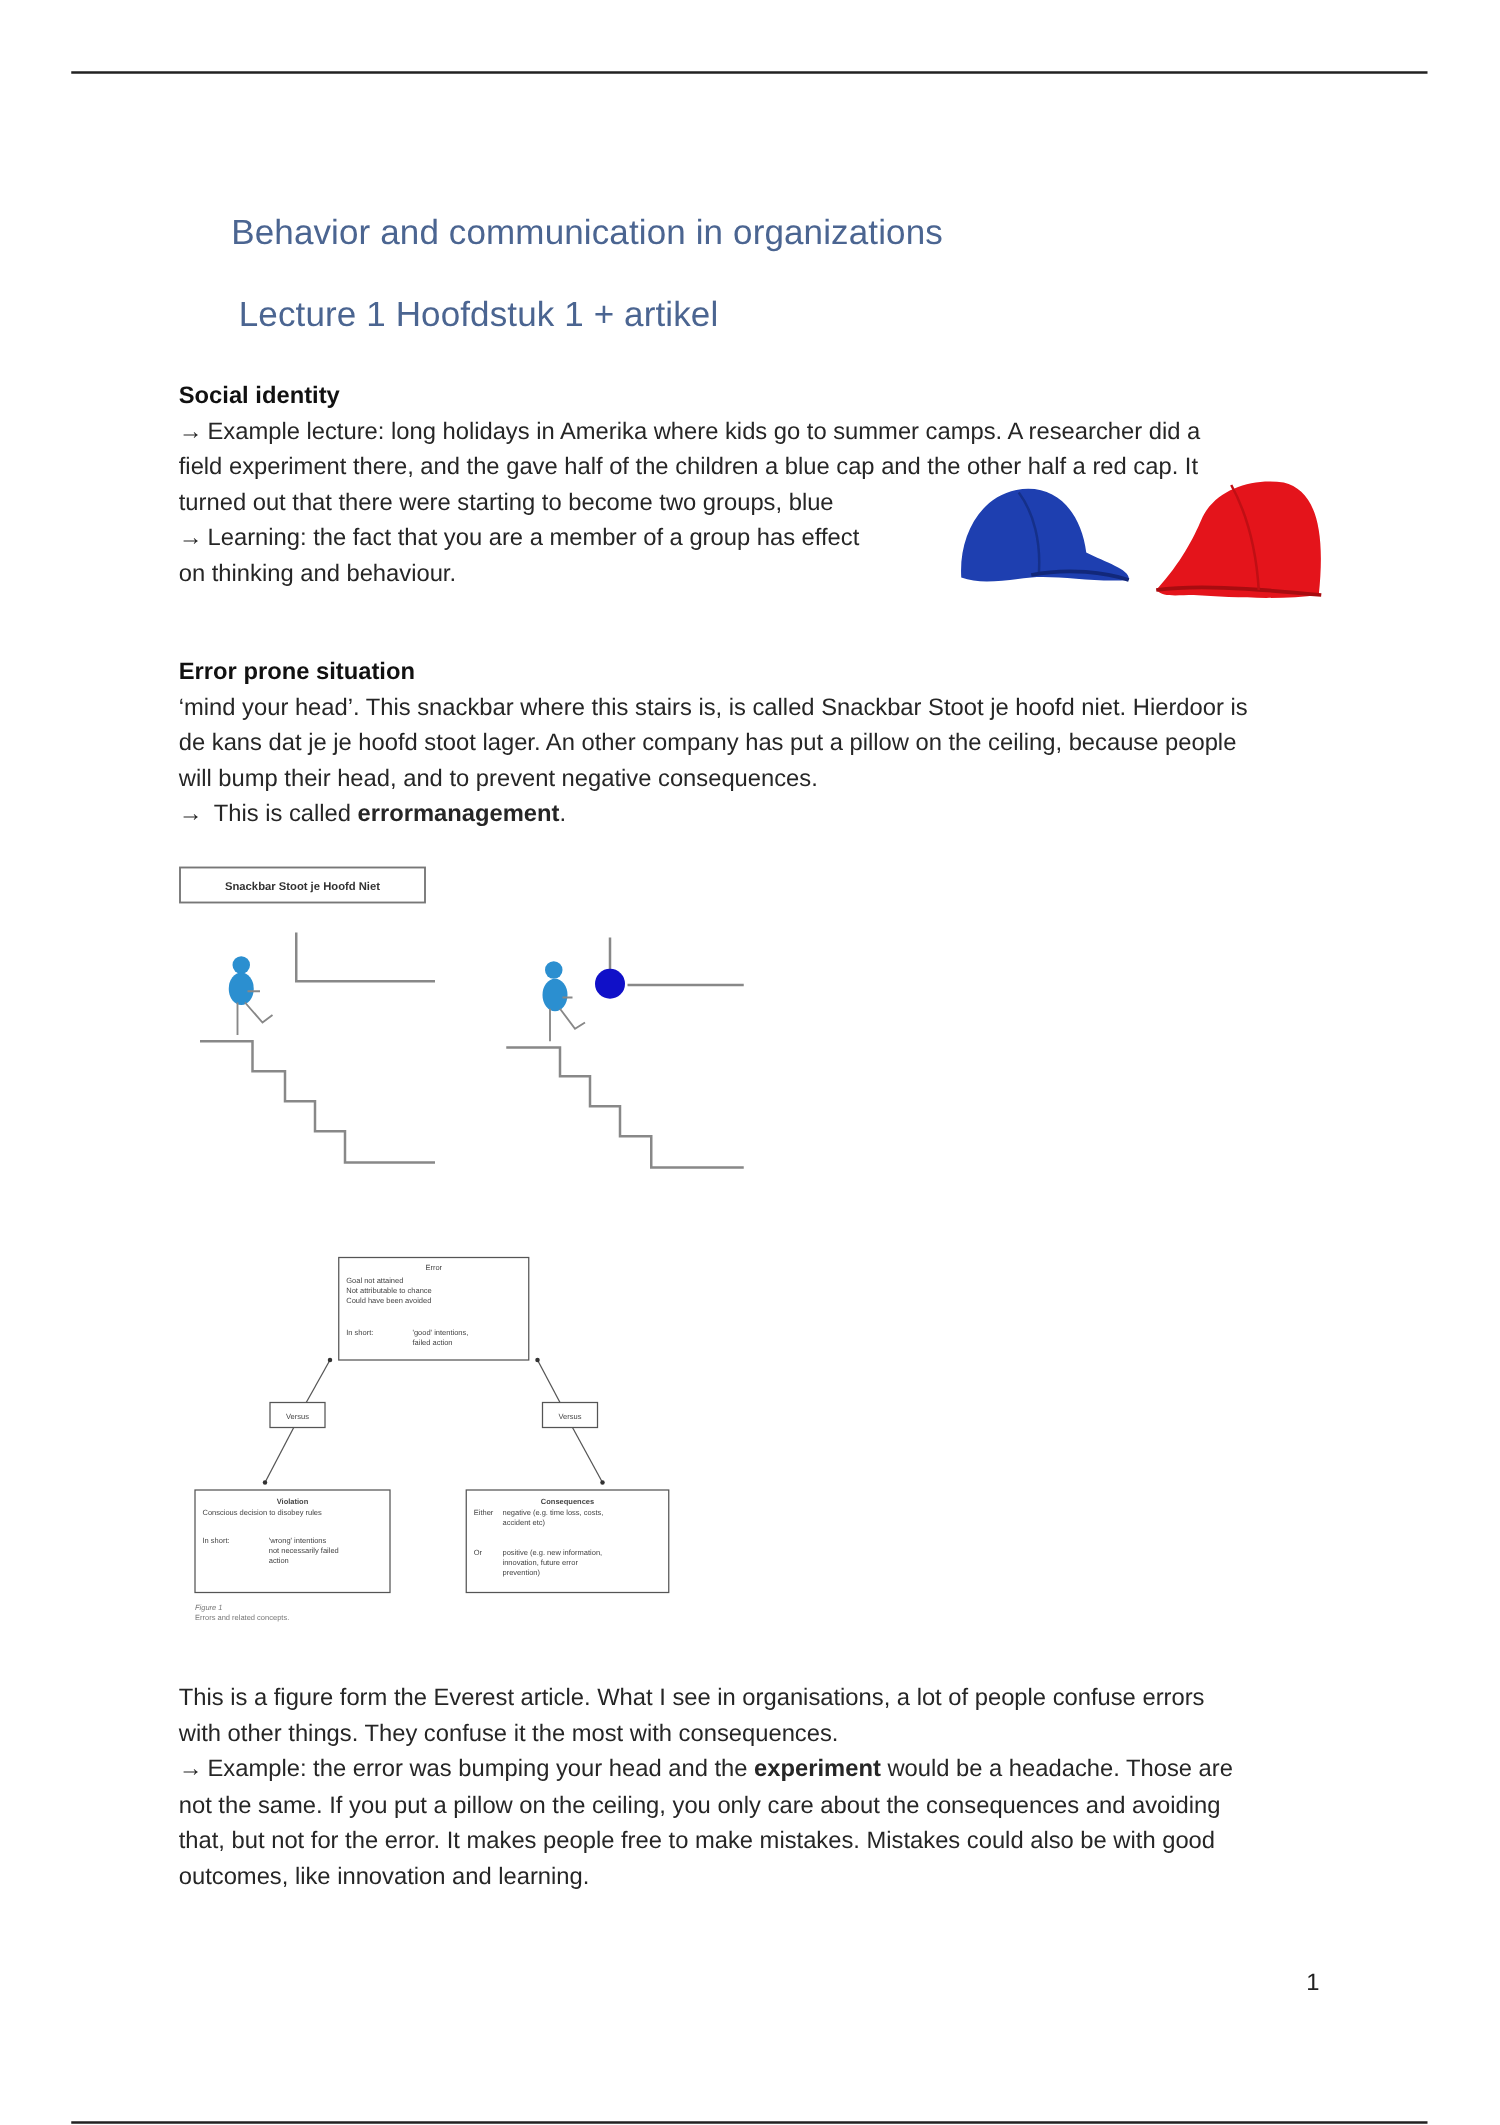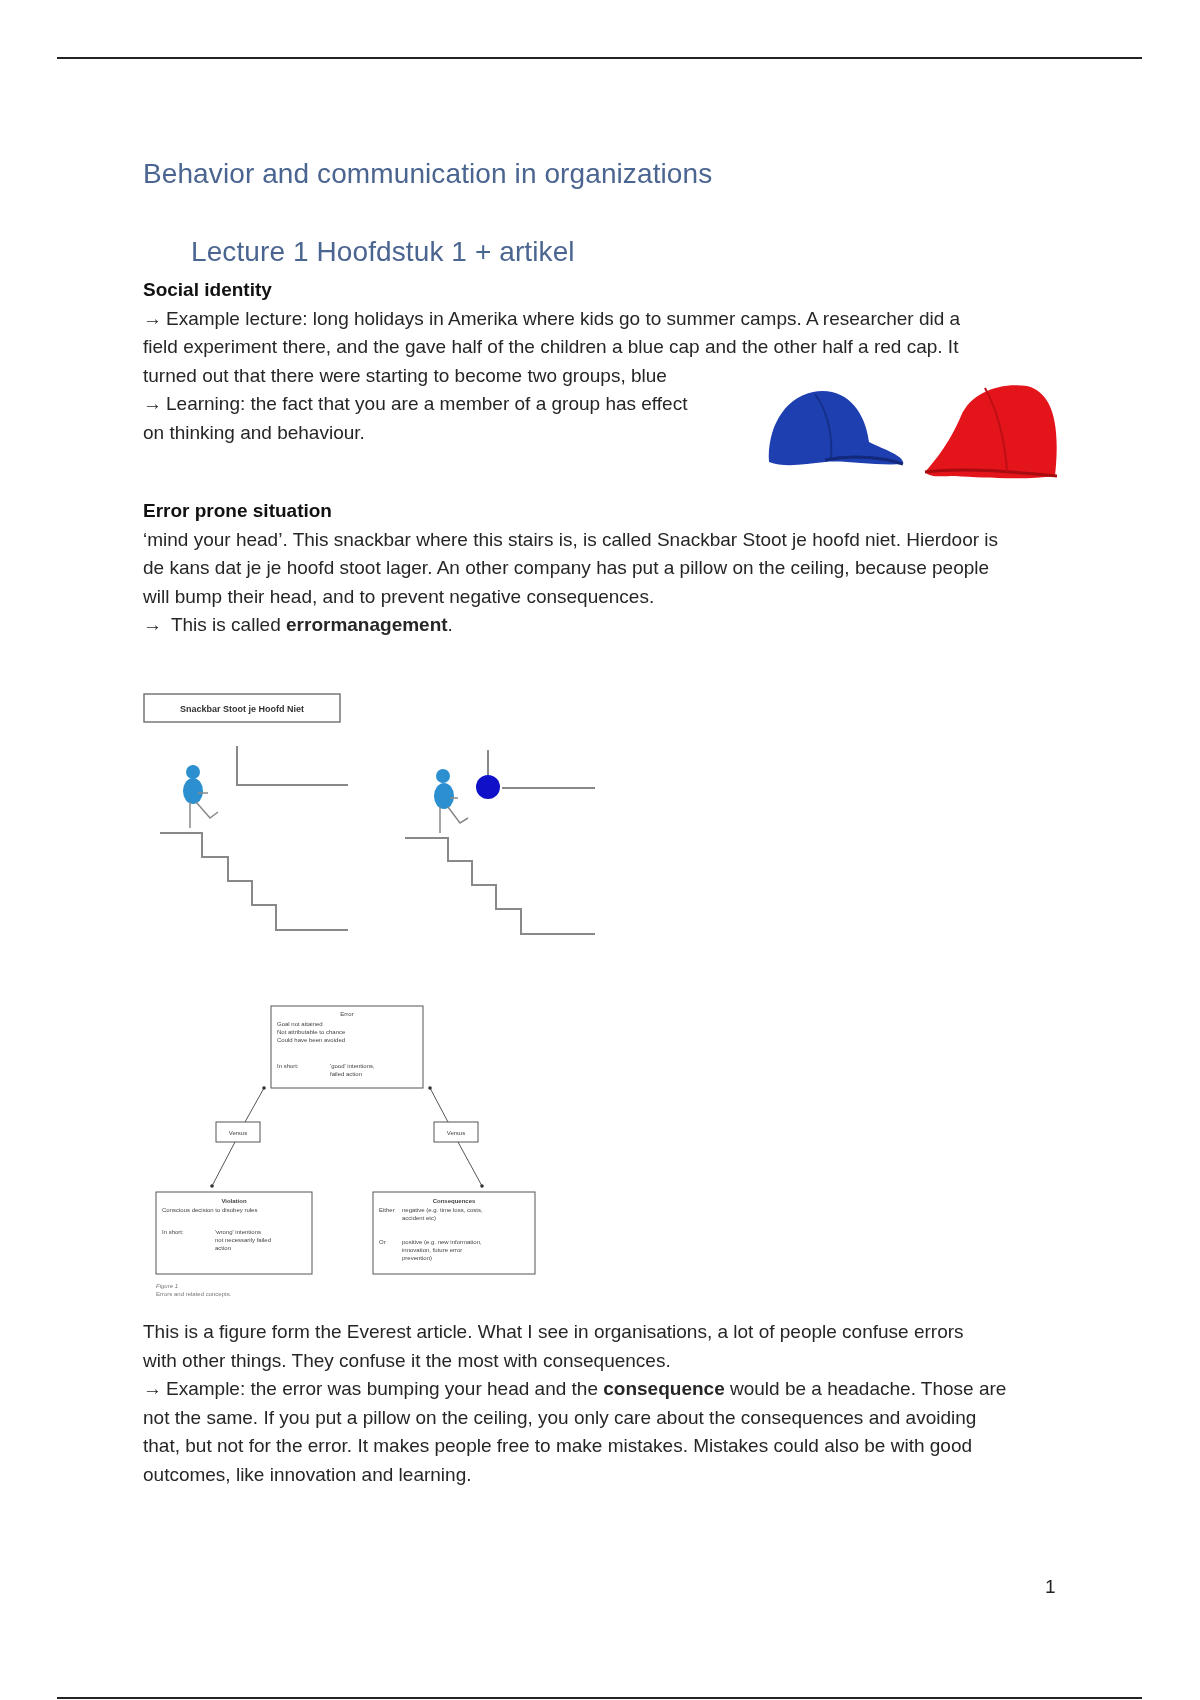--- a/index.html
+++ b/index.html
@@ -3,23 +3,23 @@
 <meta charset="utf-8">
 <style>
   html, body { margin: 0; padding: 0; background: #ffffff; }
   body { width: 1200px; height: 1700px; position: relative; overflow: hidden;
          font-family: "Liberation Sans", "DejaVu Sans", sans-serif; color: #1f1f1f; }
   .rule { position: absolute; left: 57px; width: 1085px; height: 2px; background: #222; }
   .rule.top { top: 57px; }
   .rule.bottom { top: 1697px; }
   .abs { position: absolute; }
   .title { left: 143px; font-size: 28px; color: #4b6591; letter-spacing: 0.1px; white-space: nowrap; }
-  .h1 { top: 158px; }
+  .h1 { top: 170px; margin-left: 42px; }
   .h2 { top: 236px; margin-left: 48px; }
-  .para { left: 143px; font-size: 19px; line-height: 28.6px; white-space: nowrap; color: #262626; }
+  .para { left: 143px; font-size: 19px; line-height: 28.6px; white-space: nowrap; color: #262626; margin-top: 27px; }
   .bold { font-weight: bold; }
   .u { text-underline-offset: 3px; }
   .arrow { font-weight: bold; margin-right: 4px; }
   .sub { font-weight: bold; font-size: 19px; color: #111; }
   .page-num { left: 1045px; top: 1576px; font-size: 19px; color: #222; }
   svg text { font-family: "Liberation Sans", sans-serif; }
 </style>
 </head>
 <body>
 
@@ -144,21 +144,21 @@
     <text x="262" y="260" font-size="6" fill="#444">prevention)</text>
   </g>
   <text x="16" y="288" font-size="6" font-style="italic" fill="#777">Figure 1</text>
   <text x="16" y="296" font-size="6" fill="#777">Errors and related concepts.</text>
 </svg>
 
 <div class="abs para" style="top:1318px;">
   <div>This is a figure form the Everest article. What I see in organisations, a lot of people confuse errors</div>
   <div>with other things. They confuse it the most with consequences.</div>
   <div>
-    <span class="arrow">→</span><span class="u">Example</span><span>: the error was bumping your head and the </span><span class="bold">consequence</span><span> would be a headache. Those are</span>
+    <span class="arrow">→</span><span class="u">Example</span><span>: the error was bumping your head and the </span><span class="bold">experiment</span><span> would be a headache. Those are</span>
   </div>
   <div>not the same.  If you put a pillow on the ceiling, you only care about the consequences and avoiding</div>
   <div>that, but not for the error.  It makes people free to make mistakes. Mistakes could also be with good</div>
   <div>outcomes, like innovation and learning.</div>
 </div>
 
 <div class="abs page-num">1</div>
 
 <div class="rule bottom"></div>
 

